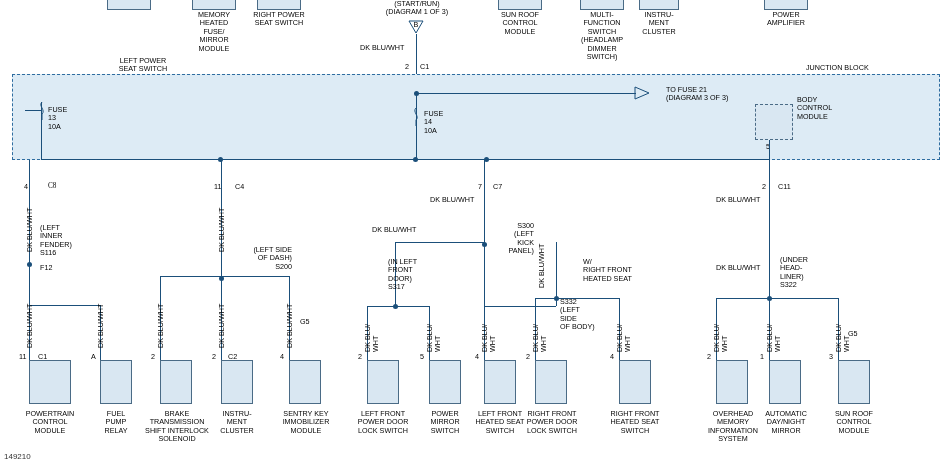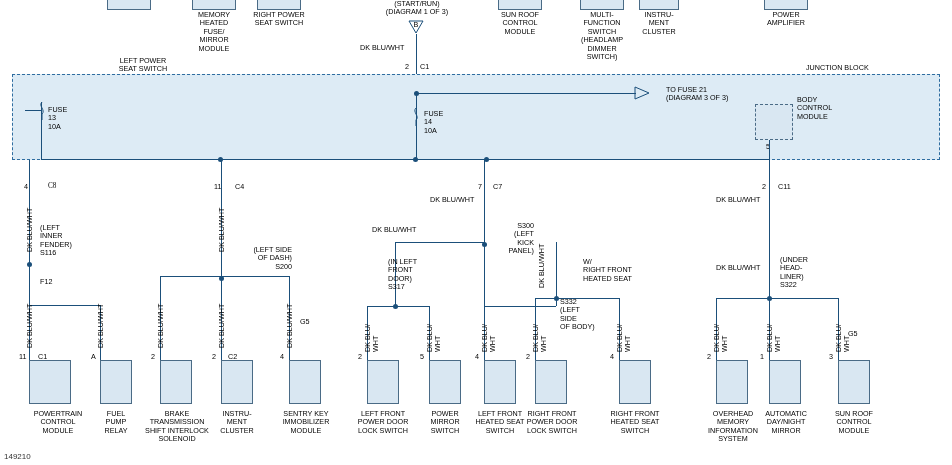--- a/index.html
+++ b/index.html
@@ -152,21 +152,21 @@
 HEAD-
 LINER)
 S322</div>
   <div class="dot" style="left:767px;top:296px;"></div>
 
   <div class="wire h" style="left:29px;top:305px;width:72px;"></div>
   <div class="wire v" style="left:29px;top:305px;height:55px;"></div>
   <div class="wire v" style="left:100px;top:305px;height:55px;"></div>
   <div class="vt" style="left:26px;top:348px;">DK BLU/WHT</div>
   <div class="vt" style="left:97px;top:348px;">DK BLU/WHT</div>
-  <div class="lbl-l" style="left:40px;top:278px;width:30px;">F12</div>
+  <div class="lbl-l" style="left:40px;top:264px;width:30px;">F12</div>
 
   <div class="wire h" style="left:160px;top:276px;width:130px;"></div>
   <div class="wire v" style="left:160px;top:276px;height:84px;"></div>
   <div class="wire v" style="left:221px;top:276px;height:84px;"></div>
   <div class="wire v" style="left:289px;top:276px;height:84px;"></div>
   <div class="vt" style="left:157px;top:348px;">DK BLU/WHT</div>
   <div class="vt" style="left:218px;top:348px;">DK BLU/WHT</div>
   <div class="vt" style="left:286px;top:348px;">DK BLU/WHT</div>
   <div class="lbl-l" style="left:300px;top:318px;width:20px;">G5</div>
 
@@ -217,21 +217,21 @@
 WHT</div>
   <div class="vt" style="left:766px;top:352px;white-space:pre-line;">DK BLU/
 WHT</div>
   <div class="vt" style="left:835px;top:352px;white-space:pre-line;">DK BLU/
 WHT</div>
   <div class="lbl-l" style="left:848px;top:330px;width:20px;">G5</div>
 
   <div class="pin" style="left:19px;top:352px;">11</div>
   <div class="pin" style="left:38px;top:352px;">C1</div>
   <div class="box" style="left:29px;top:360px;width:42px;height:44px;"></div>
-  <div class="lbl" style="left:22px;top:410px;width:72px;white-space:pre-line;text-align:center;">POWERTRAIN
+  <div class="lbl" style="left:14px;top:410px;width:72px;white-space:pre-line;text-align:center;">POWERTRAIN
 CONTROL
 MODULE</div>
 
   <div class="pin" style="left:91px;top:352px;">A</div>
   <div class="box" style="left:100px;top:360px;width:32px;height:44px;"></div>
   <div class="lbl" style="left:88px;top:410px;width:56px;white-space:pre-line;">FUEL
 PUMP
 RELAY</div>
 
   <div class="pin" style="left:151px;top:352px;">2</div>

